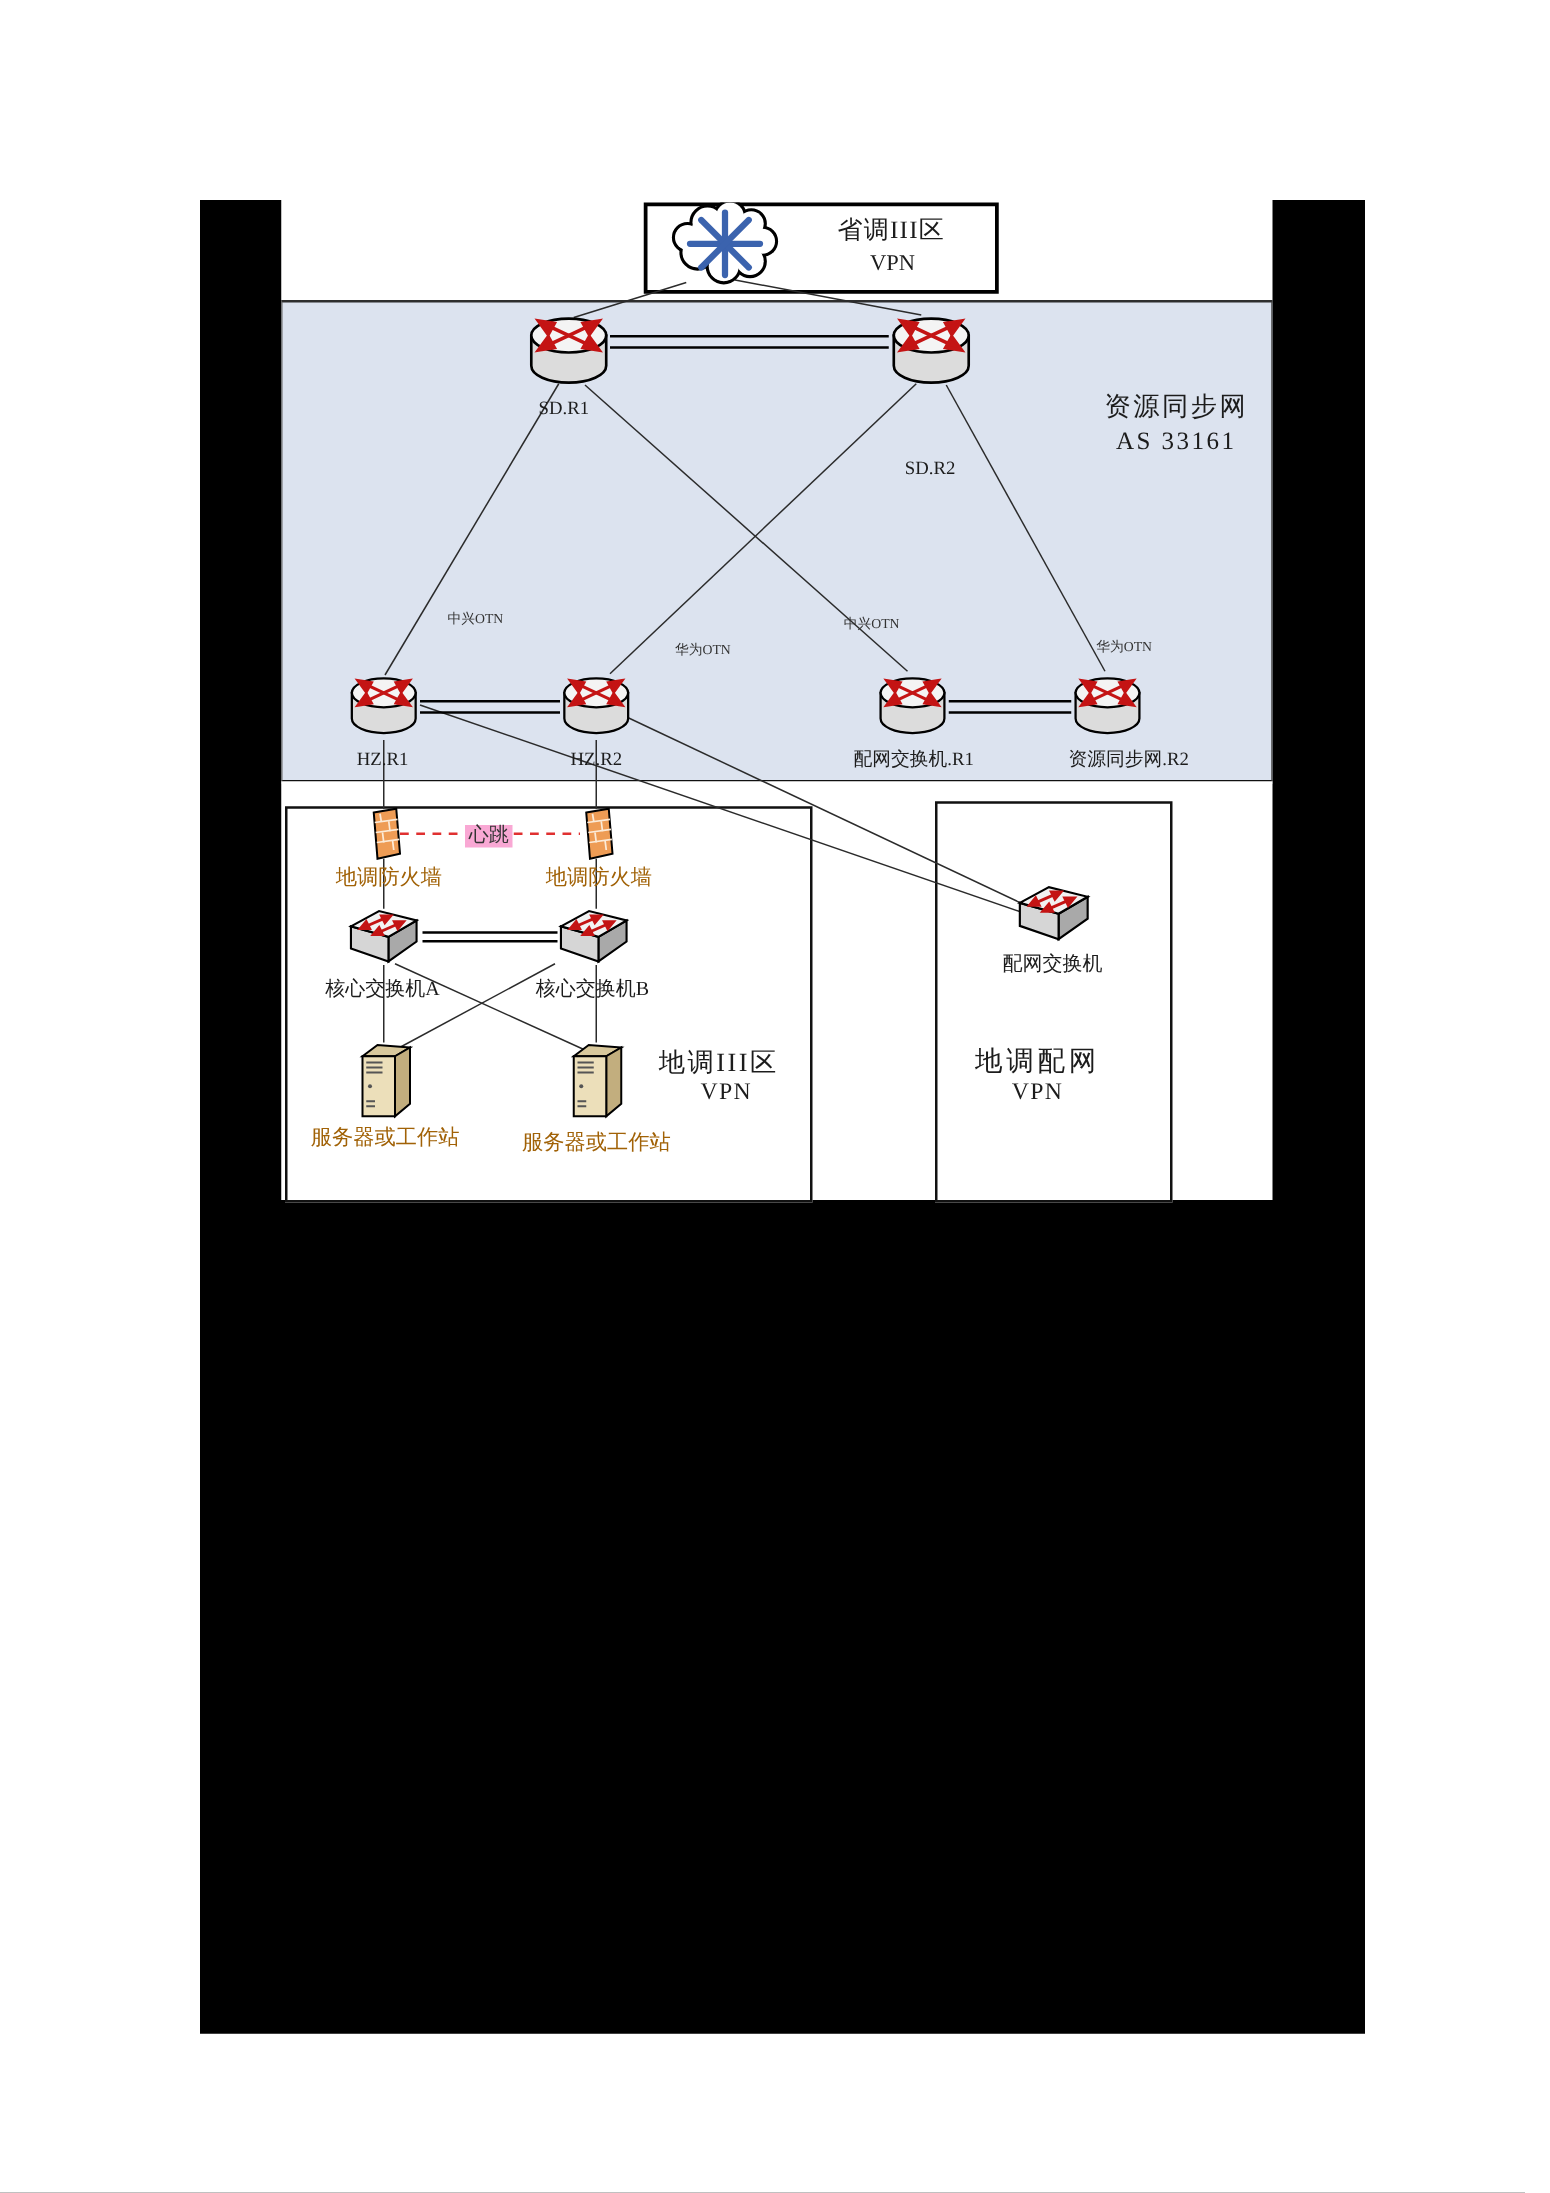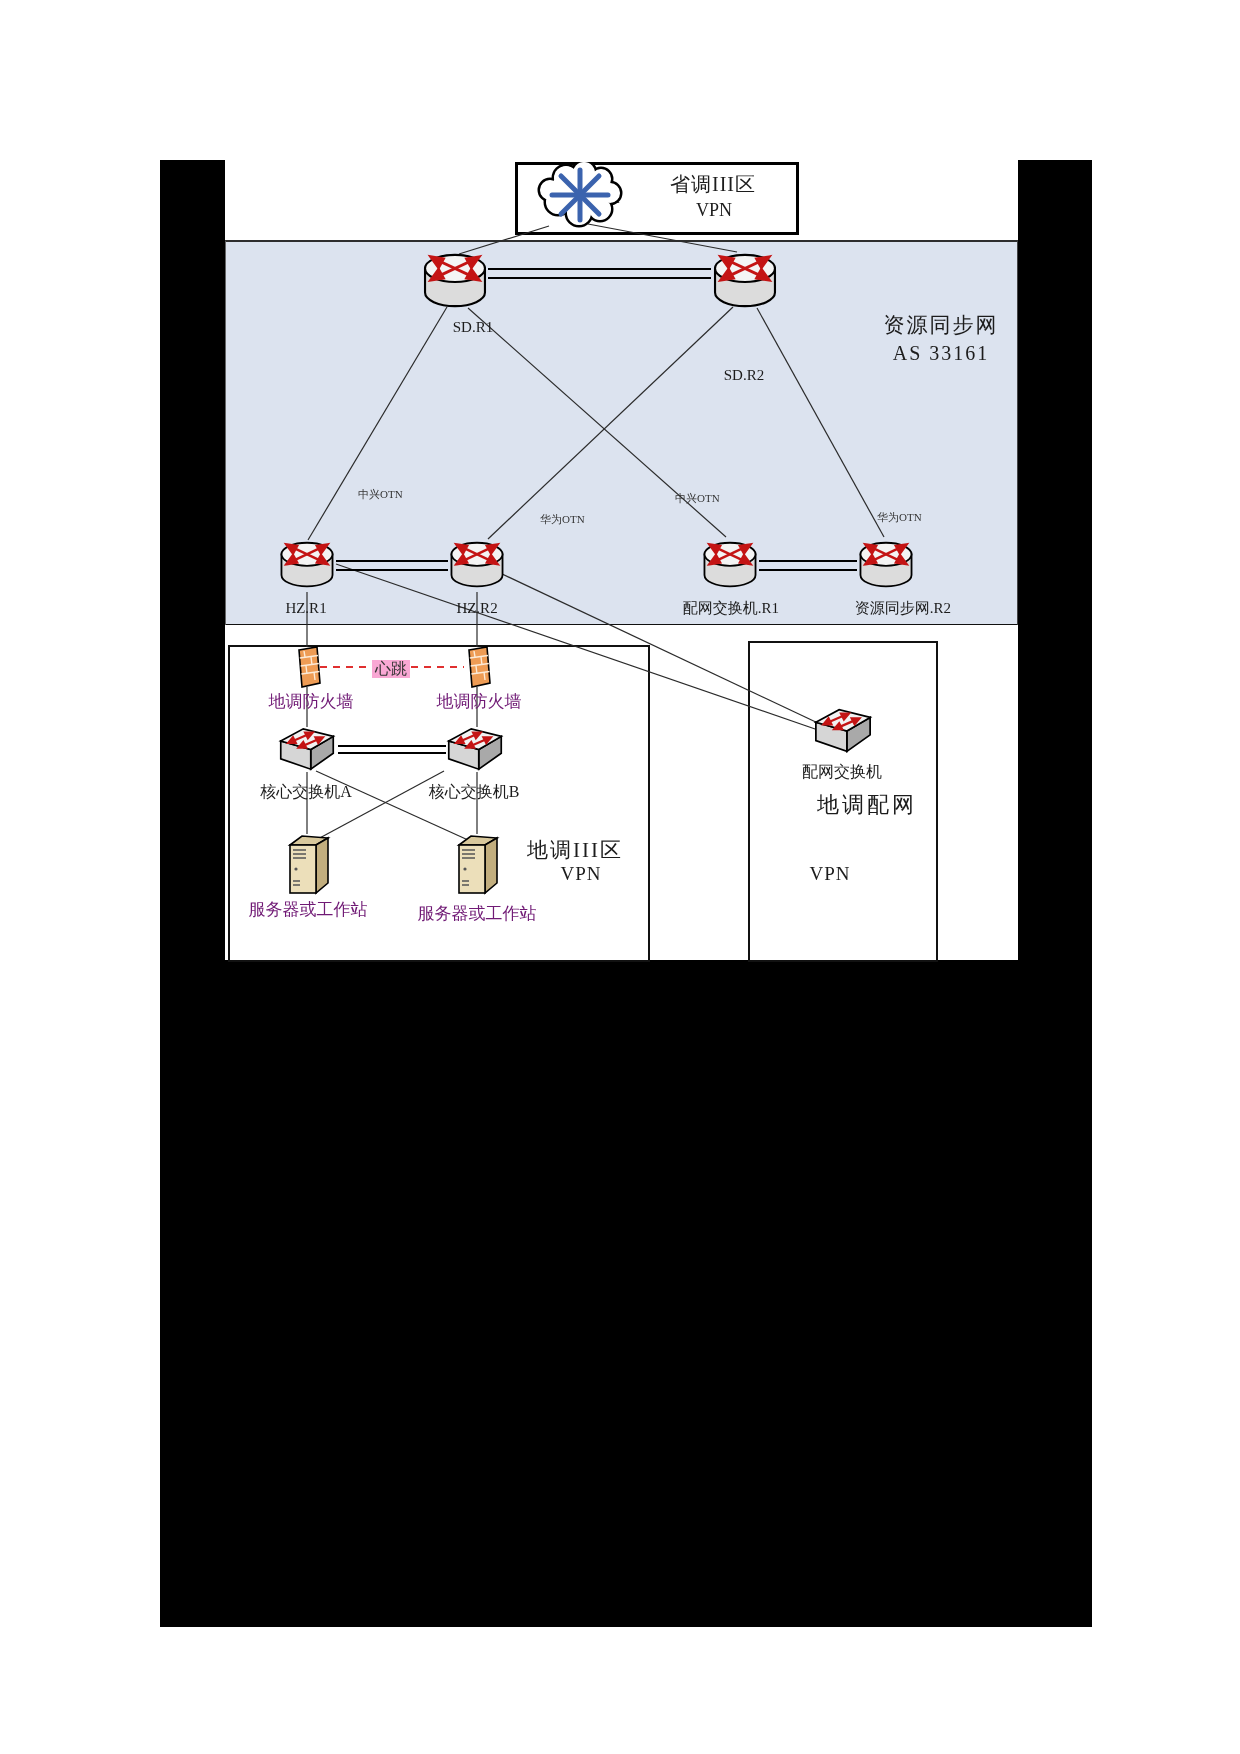--- a/index.html
+++ b/index.html
@@ -10,21 +10,21 @@
   .top-strip{left:225px;top:160px;width:793px;height:80px;background:#fff;}
   .sync-panel{left:225px;top:240px;width:791px;height:382px;background:#dce3ef;
               border-top:2px solid #2e2e2e;border-bottom:3px solid #101010;
               border-left:1px solid #666;border-right:1px solid #444;}
   .white-lower{left:225px;top:625px;width:793px;height:335px;background:#fff;}
   .frame-box{background:#fff;border:2px solid #111;}
   .cloud-box{left:515px;top:162px;width:278px;height:67px;background:#fff;border:3px solid #000;}
   .lbl{position:absolute;transform:translateX(-50%);white-space:nowrap;color:#1c1c1c;line-height:1.1;}
   .lbl-sm{font-size:15px;}
   .lbl-otn{font-size:11px;color:#333;transform:none;margin-left:32px;}
-  .lbl-node{font-size:17px;color:#701a75;font-family:Liberation Serif, serif;}
+  .lbl-node{font-size:17px;color:#a16207;font-family:Liberation Serif, serif;}
   .title-cn{font-size:21px;letter-spacing:2px;}
   .title-vpn{font-size:19px;letter-spacing:1px;}
   .heartbeat-lbl{font-size:16px;background:#f9a8d4;padding:0 3px;color:#333;}
   .backtext{font-size:19px;color:#4a4a4a;letter-spacing:1px;}
   svg.overlay{left:0;top:0;pointer-events:none;}
   .icon{position:absolute;}
 </style>
 </head>
 <body>
 
@@ -296,21 +296,21 @@
       <circle cx="14" cy="36" r="1.6" fill="#555"></circle>
     </svg>
   </div>
 
   <div class="lbl" style="left:713px;top:173px;font-size:20px;letter-spacing:1px;">省调III区</div>
   <div class="lbl" style="left:714px;top:201px;font-size:18px;">VPN</div>
 
   <div class="lbl title-cn" style="left:941px;top:314px;">资源同步网</div>
   <div class="lbl" style="left:941px;top:342px;font-size:20px;letter-spacing:2px;">AS 33161</div>
 
-  <div class="lbl lbl-sm" style="left:473px;top:319px;text-align:center;">SD.R1</div>
+  <div class="lbl lbl-sm" style="left:451px;top:319px;text-align:center;">SD.R1</div>
   <div class="lbl lbl-sm" style="left:744px;top:319px;margin-top:48px;">SD.R2</div>
   <div class="lbl lbl-sm" style="left:306px;top:600px;">HZ.R1</div>
   <div class="lbl lbl-sm" style="left:477px;top:600px;">HZ.R2</div>
   <div class="lbl lbl-sm" style="left:731px;top:600px;">配网交换机.R1</div>
   <div class="lbl lbl-sm" style="left:903px;top:600px;">资源同步网.R2</div>
 
   <div class="abs lbl-otn" style="left:326px;top:487px;">中兴OTN</div>
   <div class="abs lbl-otn" style="left:508px;top:512px;">华为OTN</div>
   <div class="abs lbl-otn" style="left:643px;top:491px;">中兴OTN</div>
   <div class="abs lbl-otn" style="left:845px;top:510px;">华为OTN</div>
@@ -322,16 +322,16 @@
   <div class="lbl" style="left:306px;top:783px;font-size:16px;">核心交换机A</div>
   <div class="lbl" style="left:474px;top:783px;font-size:16px;">核心交换机B</div>
 
   <div class="lbl lbl-node" style="left:308px;top:901px;">服务器或工作站</div>
   <div class="lbl lbl-node" style="left:477px;top:905px;">服务器或工作站</div>
 
   <div class="lbl title-cn" style="left:575px;top:839px;">地调III区</div>
   <div class="lbl title-vpn" style="left:581px;top:864px;">VPN</div>
 
   <div class="lbl" style="left:842px;top:763px;font-size:16px;">配网交换机</div>
-  <div class="lbl" style="left:830px;top:793px;font-size:22px;letter-spacing:3px;margin-left:37px;">地调配网</div>
+  <div class="lbl" style="left:830px;top:837px;font-size:22px;letter-spacing:3px;">地调配网</div>
   <div class="lbl title-vpn" style="left:830px;top:864px;">VPN</div>
 
 </div>
 
 </body></html>

